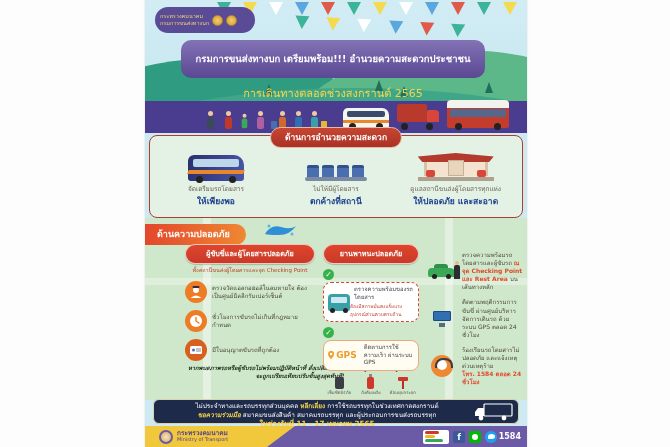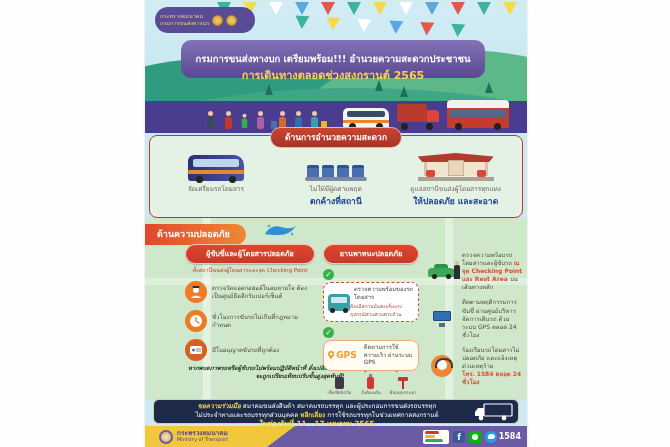--- a/index.html
+++ b/index.html
@@ -21,21 +21,21 @@
   .flag:nth-child(5n+3){ border-top-color:#ffffff; }
   .flag:nth-child(5n+4){ border-top-color:#5aa7e0; }
   .flag:nth-child(5n+5){ border-top-color:#e05a4a; }
 
   .badge { position:absolute; left:10px; top:7px; width:100px; height:26px; background:#5a4b97; border-radius:13px; display:flex; align-items:center; padding:0 5px; }
   .badge-lines { font-size:5.5px; color:#f5d76e; line-height:1.3; white-space:nowrap; }
   .seal { width:11px; height:11px; border-radius:50%; background:radial-gradient(#f3cd6d,#cf9c33); border:1px solid #b9882a; margin-left:3px; flex:none; }
 
   .title-box { position:absolute; left:36px; top:40px; width:304px; height:38px; border-radius:10px; background:linear-gradient(#8372b5,#5a4893); text-align:center; padding-top:11px; }
   .title1 { color:#ffffff; font-size:9.5px; font-weight:bold; }
-  .title2 { color:#f7d34c; font-size:11px; font-weight:bold; margin-top:0; }
+  .title2 { color:#f7d34c; font-size:11px; font-weight:normal; margin-top:18px; }
 
   .tagline { position:absolute; left:0; top:80px; width:382px; text-align:center; white-space:nowrap; }
   .tag1 { color:#e64a22; font-size:15px; font-weight:800; text-shadow:1px 0 #fff,-1px 0 #fff,0 1px #fff,0 -1px #fff; }
   .tag2 { color:#dff0a4; font-size:13px; font-weight:800; text-shadow:1px 1px 0 #fff; }
   .tag3 { color:#ffffff; font-size:13px; font-weight:800; text-shadow:1px 1px 1px #3a3a5c; }
 
   .band { position:absolute; left:0; top:101px; width:382px; height:32px; background:#4a3c8e; }
   .person { position:absolute; bottom:4px; width:7px; }
   .p-head { width:5px; height:5px; border-radius:50%; background:#f0c9a0; margin:0 auto 1px; }
   .p-body { width:7px; height:12px; border-radius:2px; }
@@ -262,32 +262,33 @@
         <div class="conv-col">
           <div class="conv-iconbox">
               <div class="coach">
                 <div class="coach-win"></div>
                 <div class="coach-stripe"></div>
                 <div class="wheel" style="left:8px;"></div>
                 <div class="wheel" style="right:8px;"></div>
               </div>
             </div>
           <div class="conv-t1">จัดเตรียมรถโดยสาร</div>
+          <div class="conv-t2">ให้เพียงพอ</div>
         </div>
         <div class="conv-col">
           <div class="conv-iconbox">
               <div class="seats">
             <div class="seat" style="left:2px;"></div>
                 <div class="seat" style="left:17px;"></div>
                 <div class="seat" style="left:32px;"></div>
                 <div class="seat" style="left:47px;"></div>
             <div class="seats-base"></div>
               </div>
             </div>
-          <div class="conv-t1">ไม่ให้มีผู้ดตามพฤต</div>
+          <div class="conv-t1">ไม่ให้มีผู้โดยสาร</div>
           <div class="conv-t2">ตกค้างที่สถานี</div>
         </div>
         <div class="conv-col">
           <div class="conv-iconbox">
               <div class="terminal">
             <div class="roof"></div>
                 <div class="term-body"></div>
                 <div class="term-mid"></div>
                 <div class="term-base"></div>
             <div class="mini-bus" style="left:8px;"></div>
@@ -410,22 +411,22 @@
             <div class="headset-circ"></div>
           </div>
         <div class="s-text">
           <span>ร้องเรียนรถโดยสารไม่ปลอดภัย และแจ้งเหตุด่วนเหตุร้าย</span>
           <div class="hl">โทร. 1584 ตลอด 24 ชั่วโมง</div>
         </div>
       </div>
     </div>
 
     <div class="navy">
+      <div><span>ไม่ประจำทางและรถบรรทุกส่วนบุคคล </span><span class="hl-y2">หลีกเลี่ยง</span><span> การใช้รถบรรทุกในช่วงเทศกาลสงกรานต์</span></div>
       <div><span class="hl-y">ขอความร่วมมือ</span><span> สมาคมขนส่งสินค้า สมาคมรถบรรทุก และผู้ประกอบการขนส่งรถบรรทุก</span></div>
-      <div><span>ไม่ประจำทางและรถบรรทุกส่วนบุคคล </span><span class="hl-y2">หลีกเลี่ยง</span><span> การใช้รถบรรทุกในช่วงเทศกาลสงกรานต์</span></div>
       <div class="navy-date">ในช่วงวันที่ 11 - 17 เมษายน 2565</div>
       <svg class="banner-truck" width="40" height="19" viewBox="0 0 40 19">
         <rect x="10" y="1" width="28" height="12" rx="1" fill="none" stroke="#fff" stroke-width="1.2"></rect>
         <path d="M10 5 H4 L1 9 V13 H10 Z" fill="#fff"></path>
         <circle cx="7" cy="15" r="2.4" fill="#fff"></circle>
           <circle cx="30" cy="15" r="2.4" fill="#fff"></circle>
       </svg>
     </div>
 
     <div class="footer">

